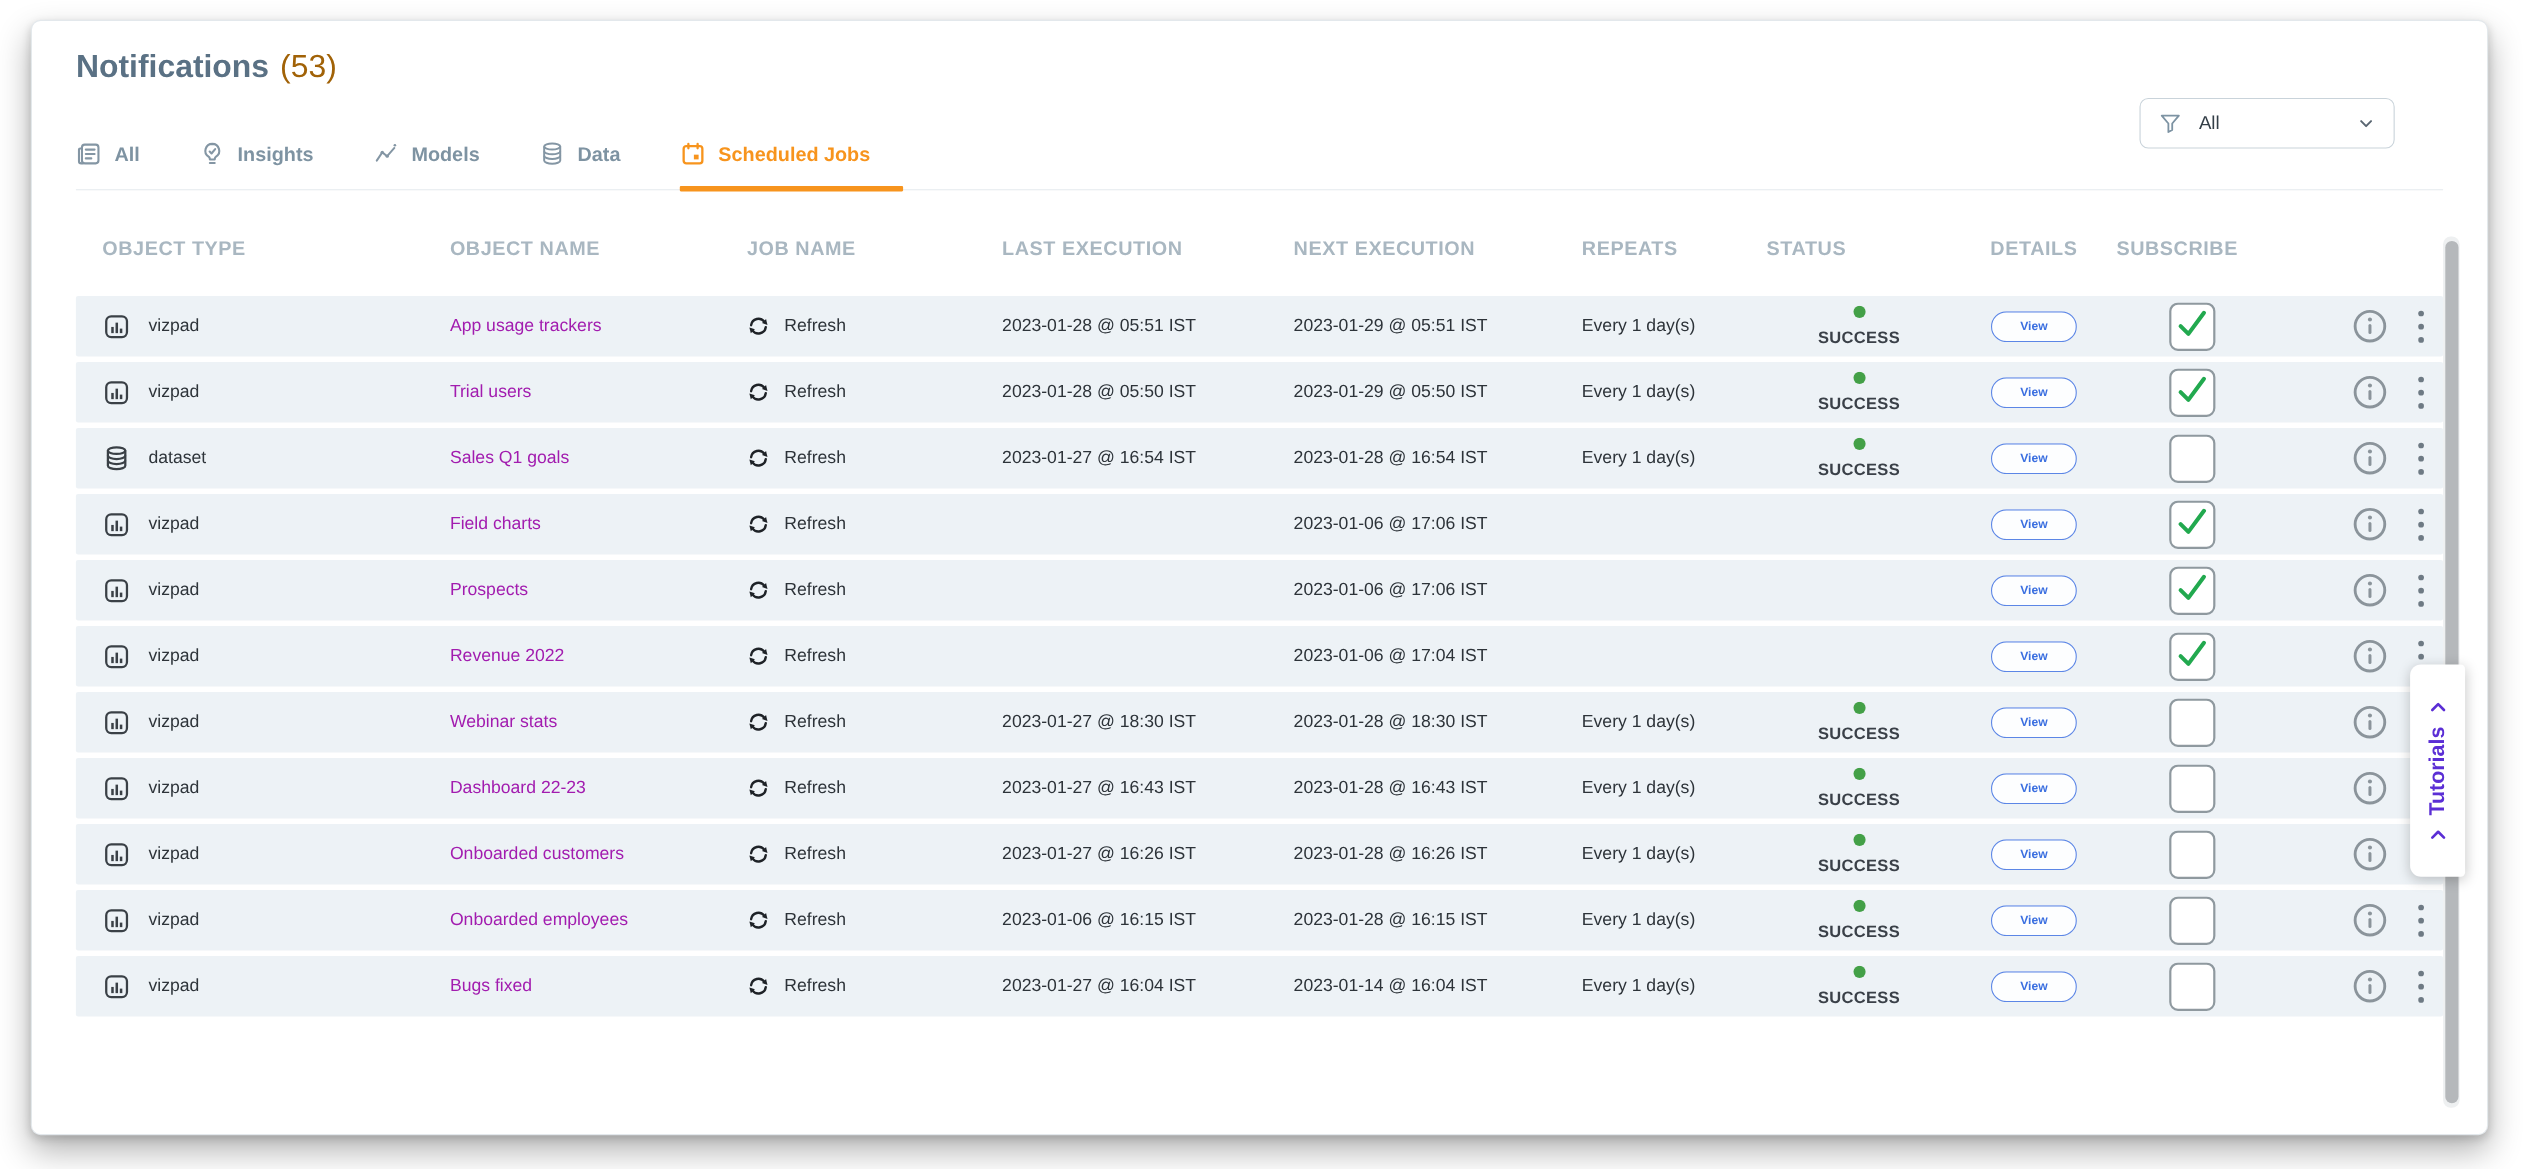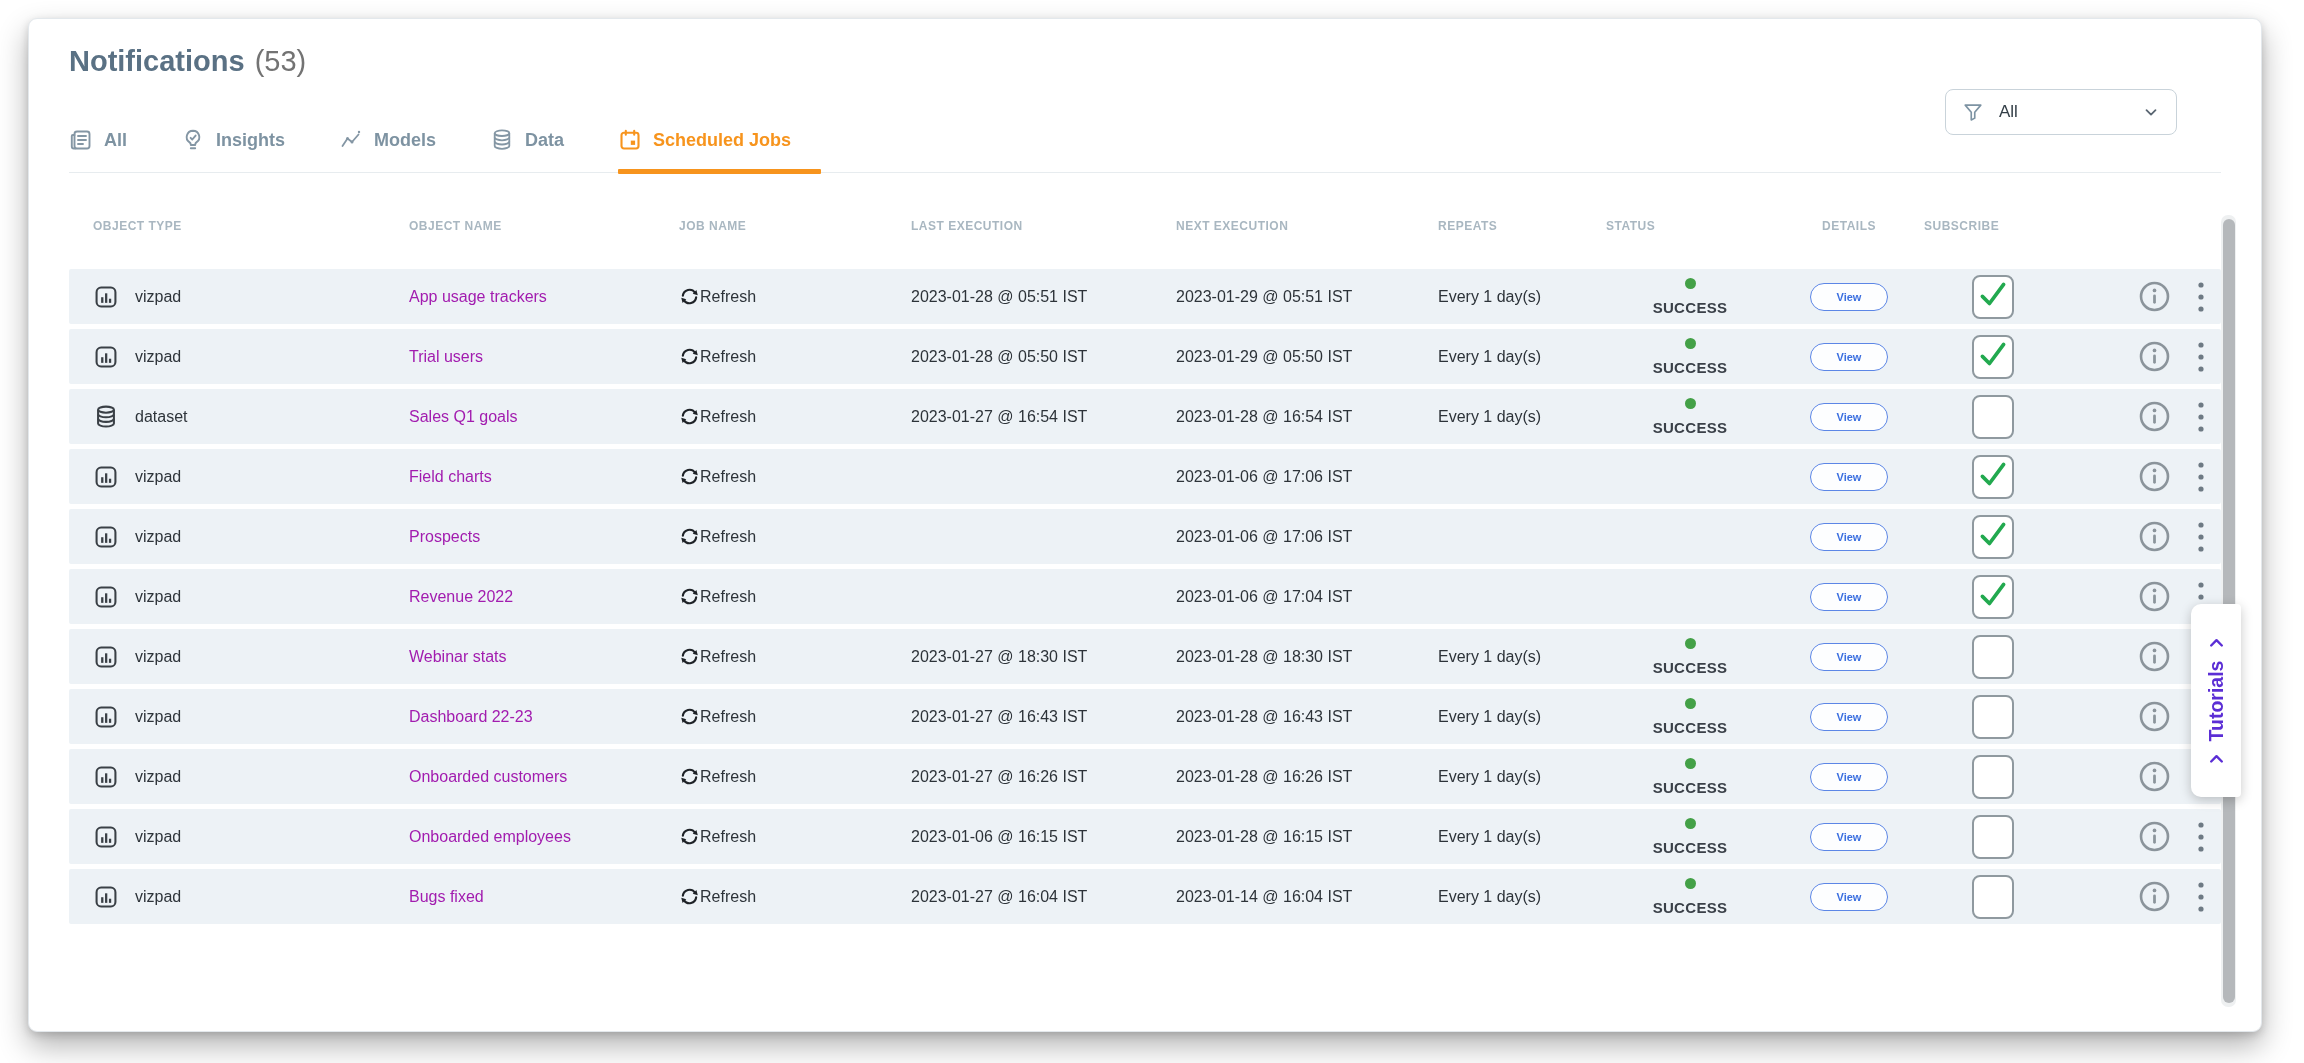--- a/index.html
+++ b/index.html
@@ -4,44 +4,44 @@
 <style>
   html,body{margin:0;padding:0;width:2304px;height:1063px;background:#ffffff;overflow:hidden;
     font-family:"Liberation Sans","DejaVu Sans",sans-serif;}
   .panel{position:absolute;left:28px;top:18px;width:2232px;height:1012px;background:#fff;
     border:1px solid #e3e8ec;border-radius:9px;
     box-shadow:0 14px 30px rgba(0,0,0,.30),0 3px 8px rgba(0,0,0,.15);}
   .content{margin:0 40px;position:relative;}
   
   .title{margin-top:26px;font-size:29px;color:#5a7184;display:flex;gap:10px;align-items:baseline;}
   .title .t-main{font-weight:700;}
-  .title .t-count{font-weight:400;color:#737373;}
+  .title .t-count{font-weight:400;color:#a16207;}
   
   .filter{position:absolute;top:44px;right:44px;width:232px;height:46px;border:1px solid #c9d3da;
     border-radius:8px;background:#fff;display:flex;align-items:center;padding:0 16px;gap:15px;
     box-sizing:border-box;cursor:pointer;}
   .filter .f-label{flex:1;font-size:17px;color:#333e47;}
   
   .tabs{margin-top:50px;display:flex;gap:54px;border-bottom:1px solid #e7ecef;padding-bottom:0;}
   .tab{display:flex;align-items:center;gap:11px;padding-bottom:20px;position:relative;cursor:pointer;
     font-size:18px;font-weight:700;color:#7e93a2;}
   .tab.active{color:#f7941d;}
   .tab.active::after{content:"";position:absolute;left:0;right:-30px;bottom:-2px;height:5px;
     background:#f7941d;border-radius:1px;}
   
   .thead,.row{display:grid;grid-template-columns:340px 270px 232px 265px 262px 168px 168px 150px 138px 1fr;
     align-items:center;}
   .thead{height:96px;padding-top:10px;box-sizing:border-box;}
-  .th{font-size:12px;font-weight:700;color:#a9b7c1;letter-spacing:.5px;}
+  .th{font-size:18px;font-weight:700;color:#a9b7c1;letter-spacing:.5px;}
   .th.center{text-align:center;}
   .row{height:55px;background:#edf2f6;margin-bottom:5px;border-radius:2px;font-size:16px;color:#2d3339;}
   .cell{white-space:nowrap;overflow:hidden;}
   .c-objtype{display:flex;align-items:center;gap:16px;padding-left:24px;color:#2e343a;}
   .c-objname{color:#a21caf;}
-  .c-jobtype{display:flex;align-items:center;}
+  .c-jobtype{display:flex;align-items:center;gap:13px;}
   .c-status{display:flex;align-items:center;gap:10px;font-size:15px;font-weight:600;color:#3a4048;letter-spacing:.3px;flex-direction:column;}
   .c-status.empty{visibility:hidden;}
   .dot{width:11px;height:11px;border-radius:50%;background:#43a047;display:inline-block;}
   .c-details{display:flex;justify-content:center;}
   .view-btn{background:#fdfeff;border:1.6px solid #5c86e6;color:#3b6fe0;font-weight:700;font-size:11px;
     border-radius:20px;padding:7px 26px;cursor:pointer;font-family:inherit;}
   .c-sub{display:flex;justify-content:center;}
   .checkbox{width:42px;height:44px;background:#fff;border:2px solid #8f999f;border-radius:8px;
     display:flex;align-items:center;justify-content:center;cursor:pointer;box-sizing:border-box;overflow:visible;}
   .checkbox svg{visibility:hidden;margin-top:-4px;}

